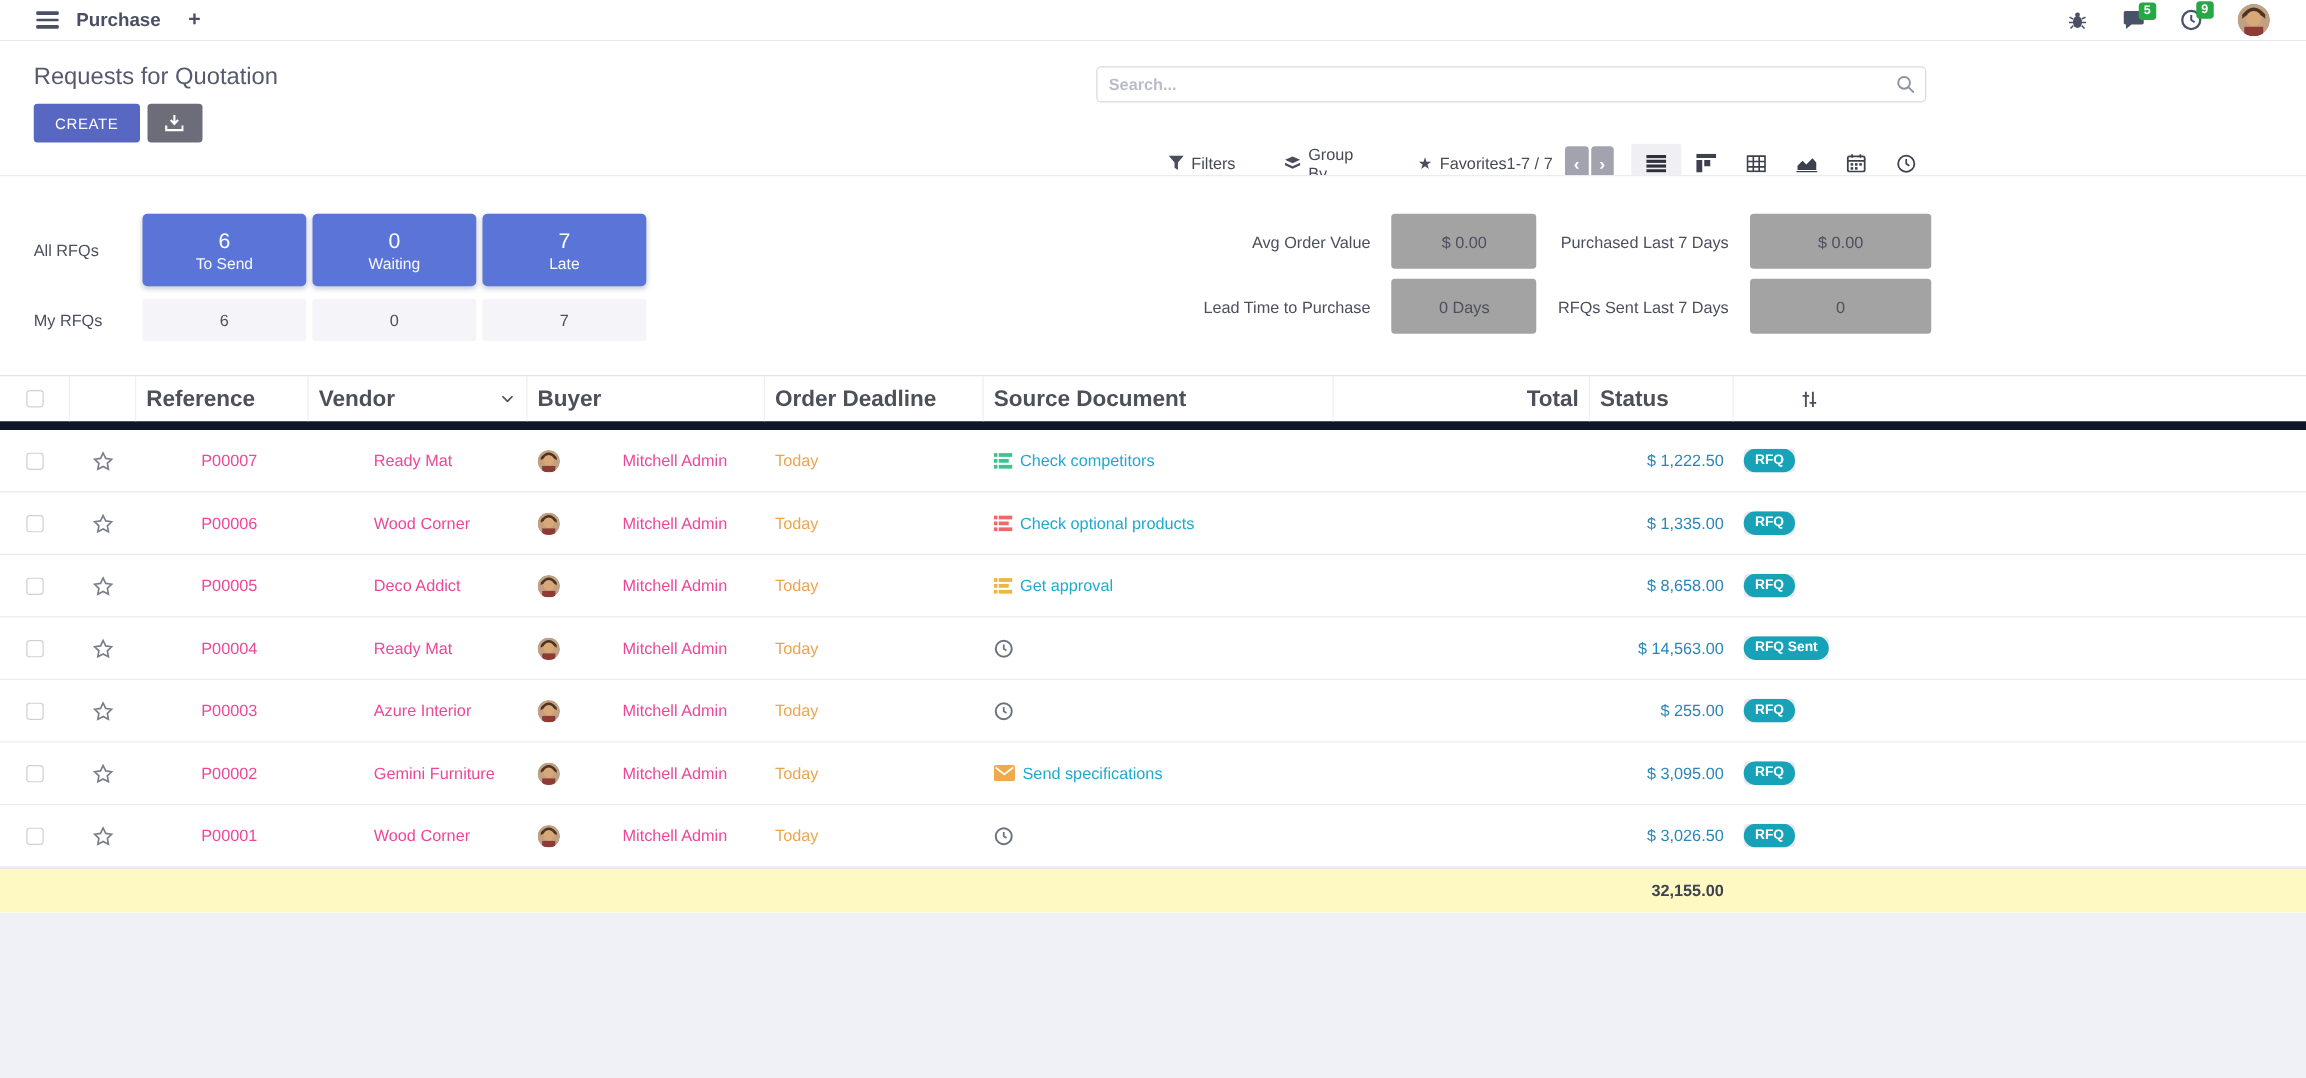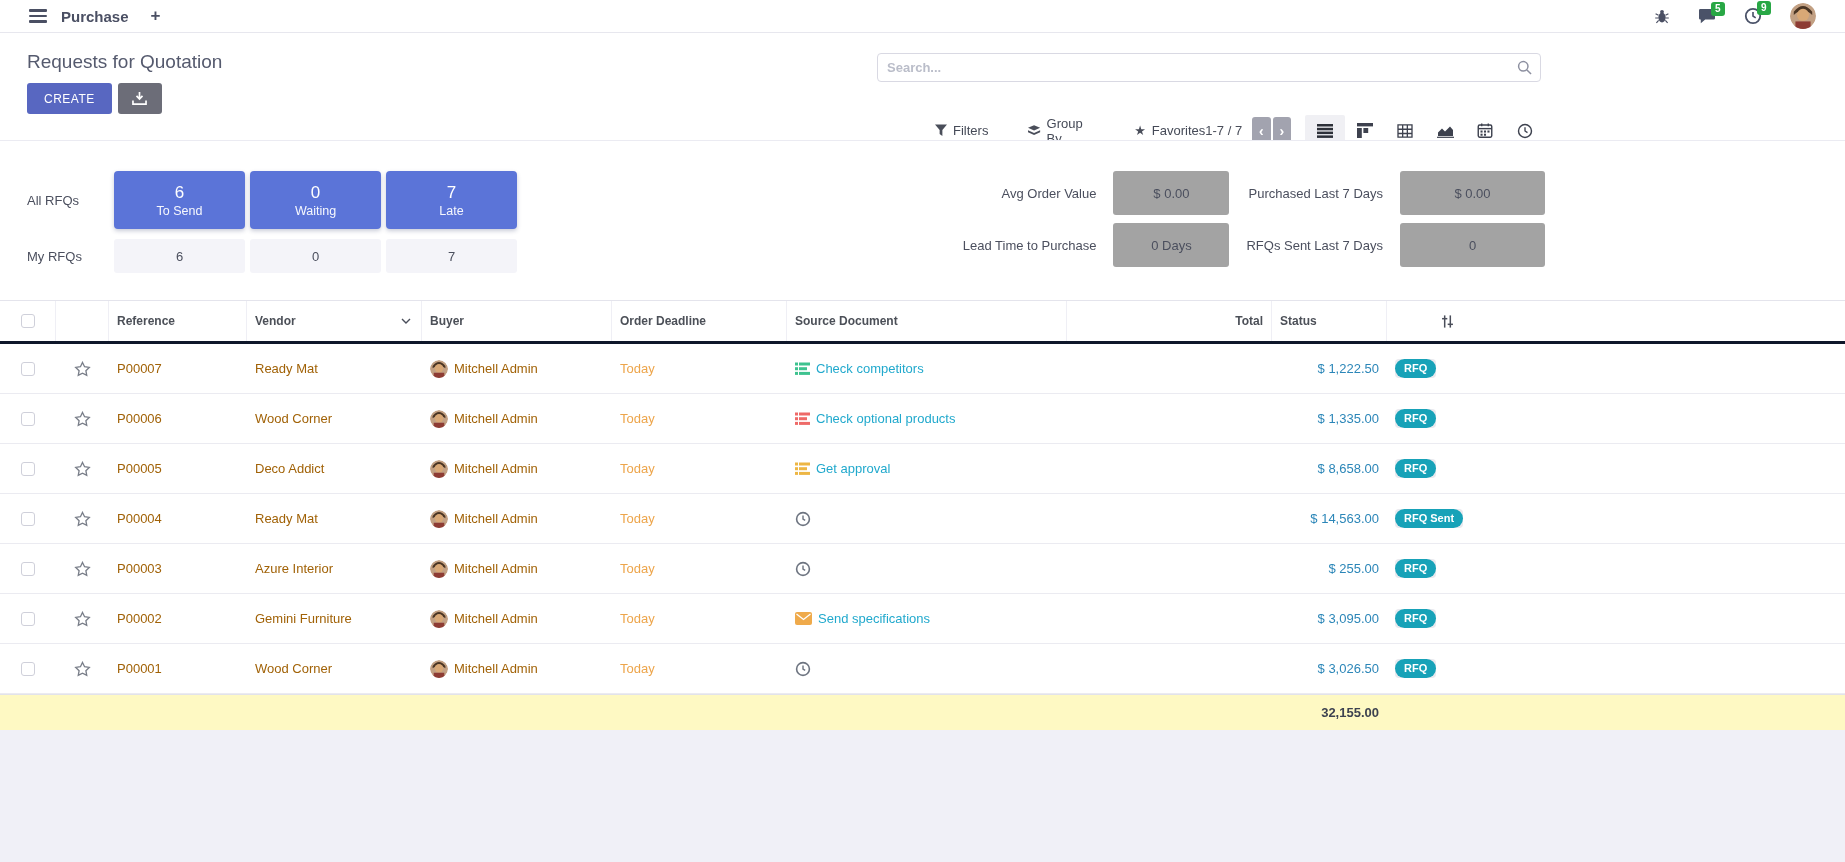--- a/index.html
+++ b/index.html
@@ -102,35 +102,35 @@
     display:flex; align-items:center; justify-content:center; font-size:13px;
   }
 
   
   .listview { background:#fff; }
   .lv-grid {
     display:grid;
     grid-template-columns:56px 53px 138px 175px 190px 175px 280px 205px 115px 120px 38px;
   }
   .lv-header {
-    height:44px; border-top:1px solid #e4e4ec; border-bottom:3px solid #0f172a;
-    font-size:12px; font-weight:600; color:#4c5058; align-items:center;
+    height:44px; border-top:1px solid #e4e4ec; border-bottom:7px solid #0f172a;
+    font-size:18px; font-weight:600; color:#4c5058; align-items:center;
   }
   .lv-header .cell { border-right:1px solid #efeff5; height:100%; display:flex; align-items:center; }
   .lv-header .cell:last-child { border-right:none; }
   .lv-row { height:50px; border-bottom:1px solid #ebebf1; font-size:13px; align-items:center; }
   .cell { display:flex; align-items:center; padding-left:8px; overflow:hidden; white-space:nowrap; }
   .c-check, .c-star { justify-content:center; padding-left:0; }
   .c-total { justify-content:flex-end; padding-right:8px; padding-left:0; }
   .checkbox {
     width:14px; height:14px; border:1px solid #cfd0da; border-radius:3px; background:#fff;
     display:inline-block; cursor:pointer;
   }
   .star-btn { cursor:pointer; display:flex; }
-  .link { color:#a16207; cursor:pointer; }
+  .link { color:#ec4899; cursor:pointer;margin-left:44px; }
   .c-deadline { color:#eda54b; }
   .c-total { color:#2b86b8; }
   .act-text { color:#21a9cd; margin-left:6px; cursor:pointer; }
   .avatar-sm { width:18px; height:18px; border-radius:50%; overflow:hidden; margin-right:6px; flex:0 0 18px; }
   .hdr-caret { margin-left:auto; margin-right:10px; display:flex; }
   .pill-bg { display:inline-block; background:#e8e9ee; border-radius:4px; }
   .status-pill {
     display:inline-block; background:#17a2b8; color:#fff; font-size:11px; font-weight:600;
     padding:3px 9px; border-radius:10px; line-height:1.2;
   }

